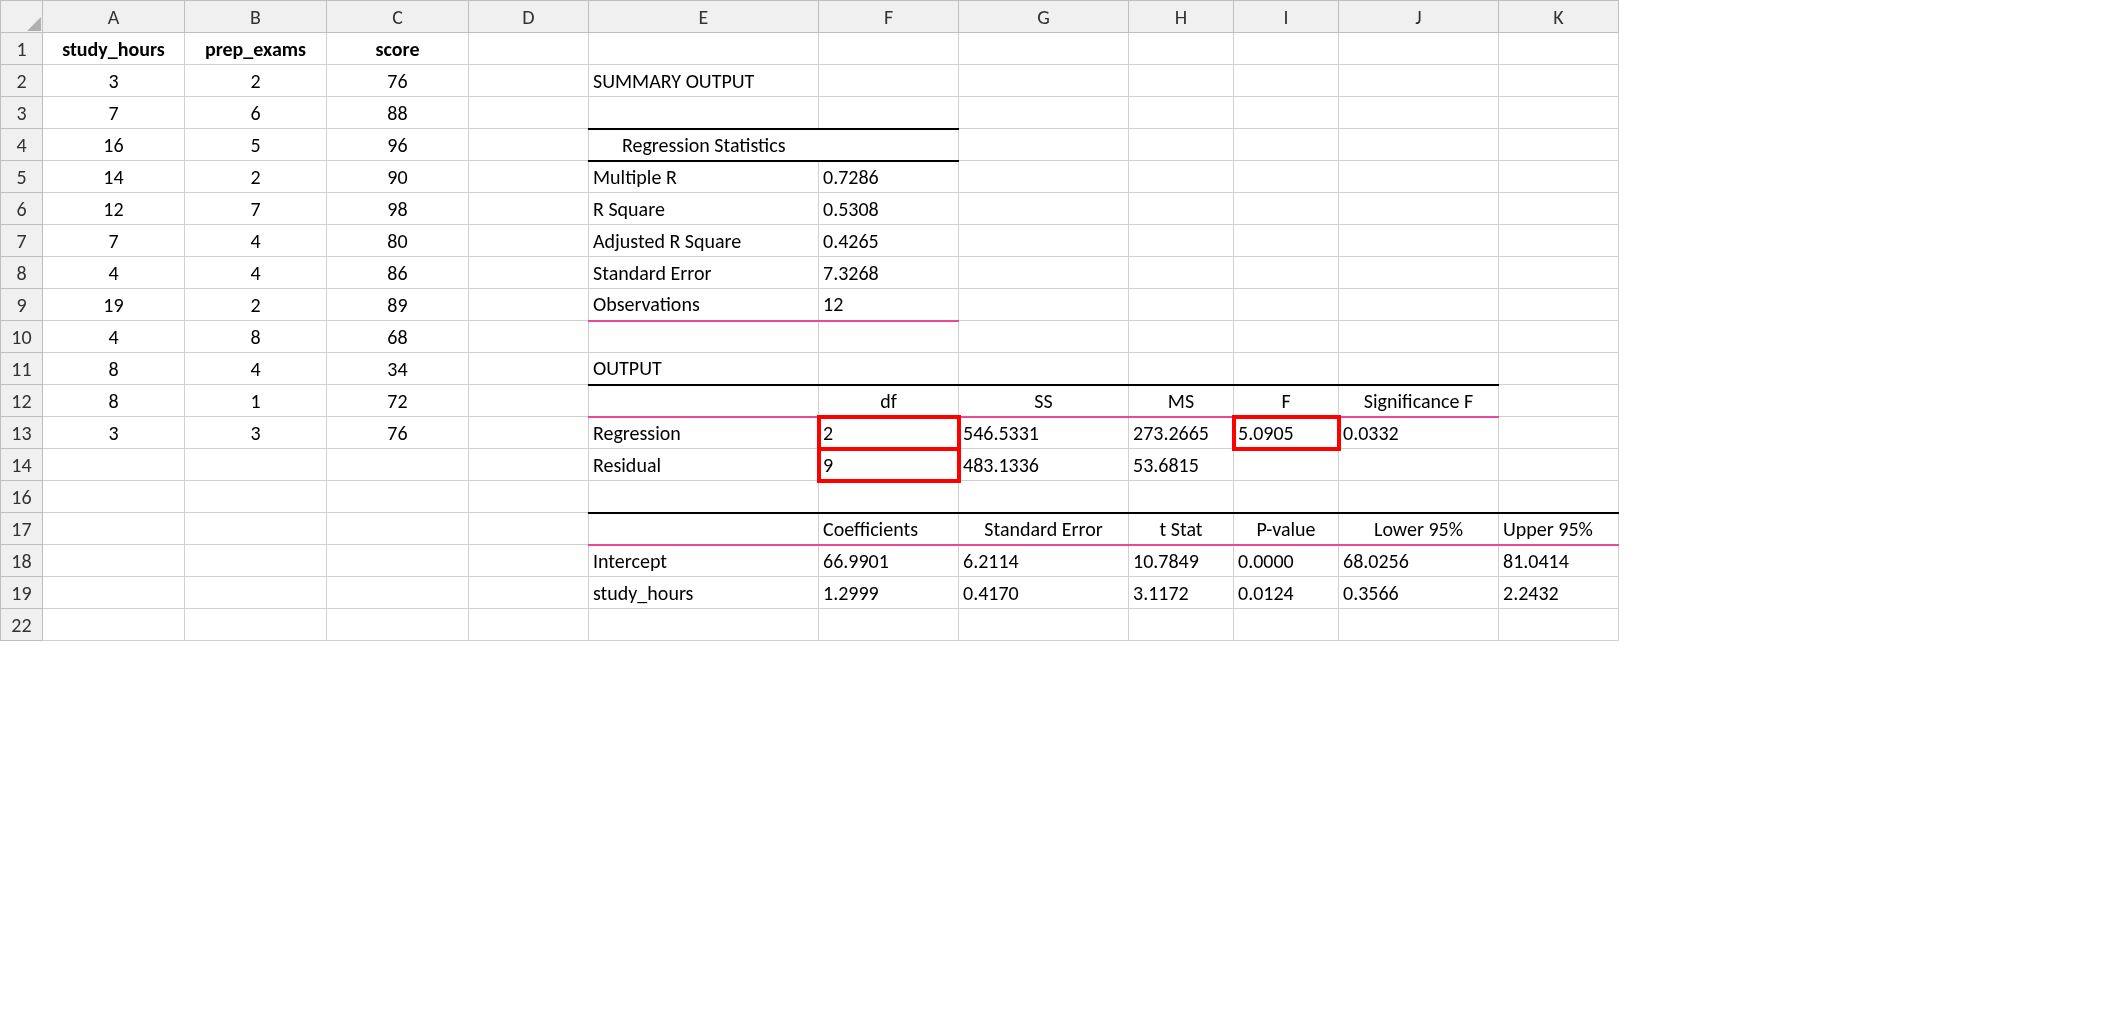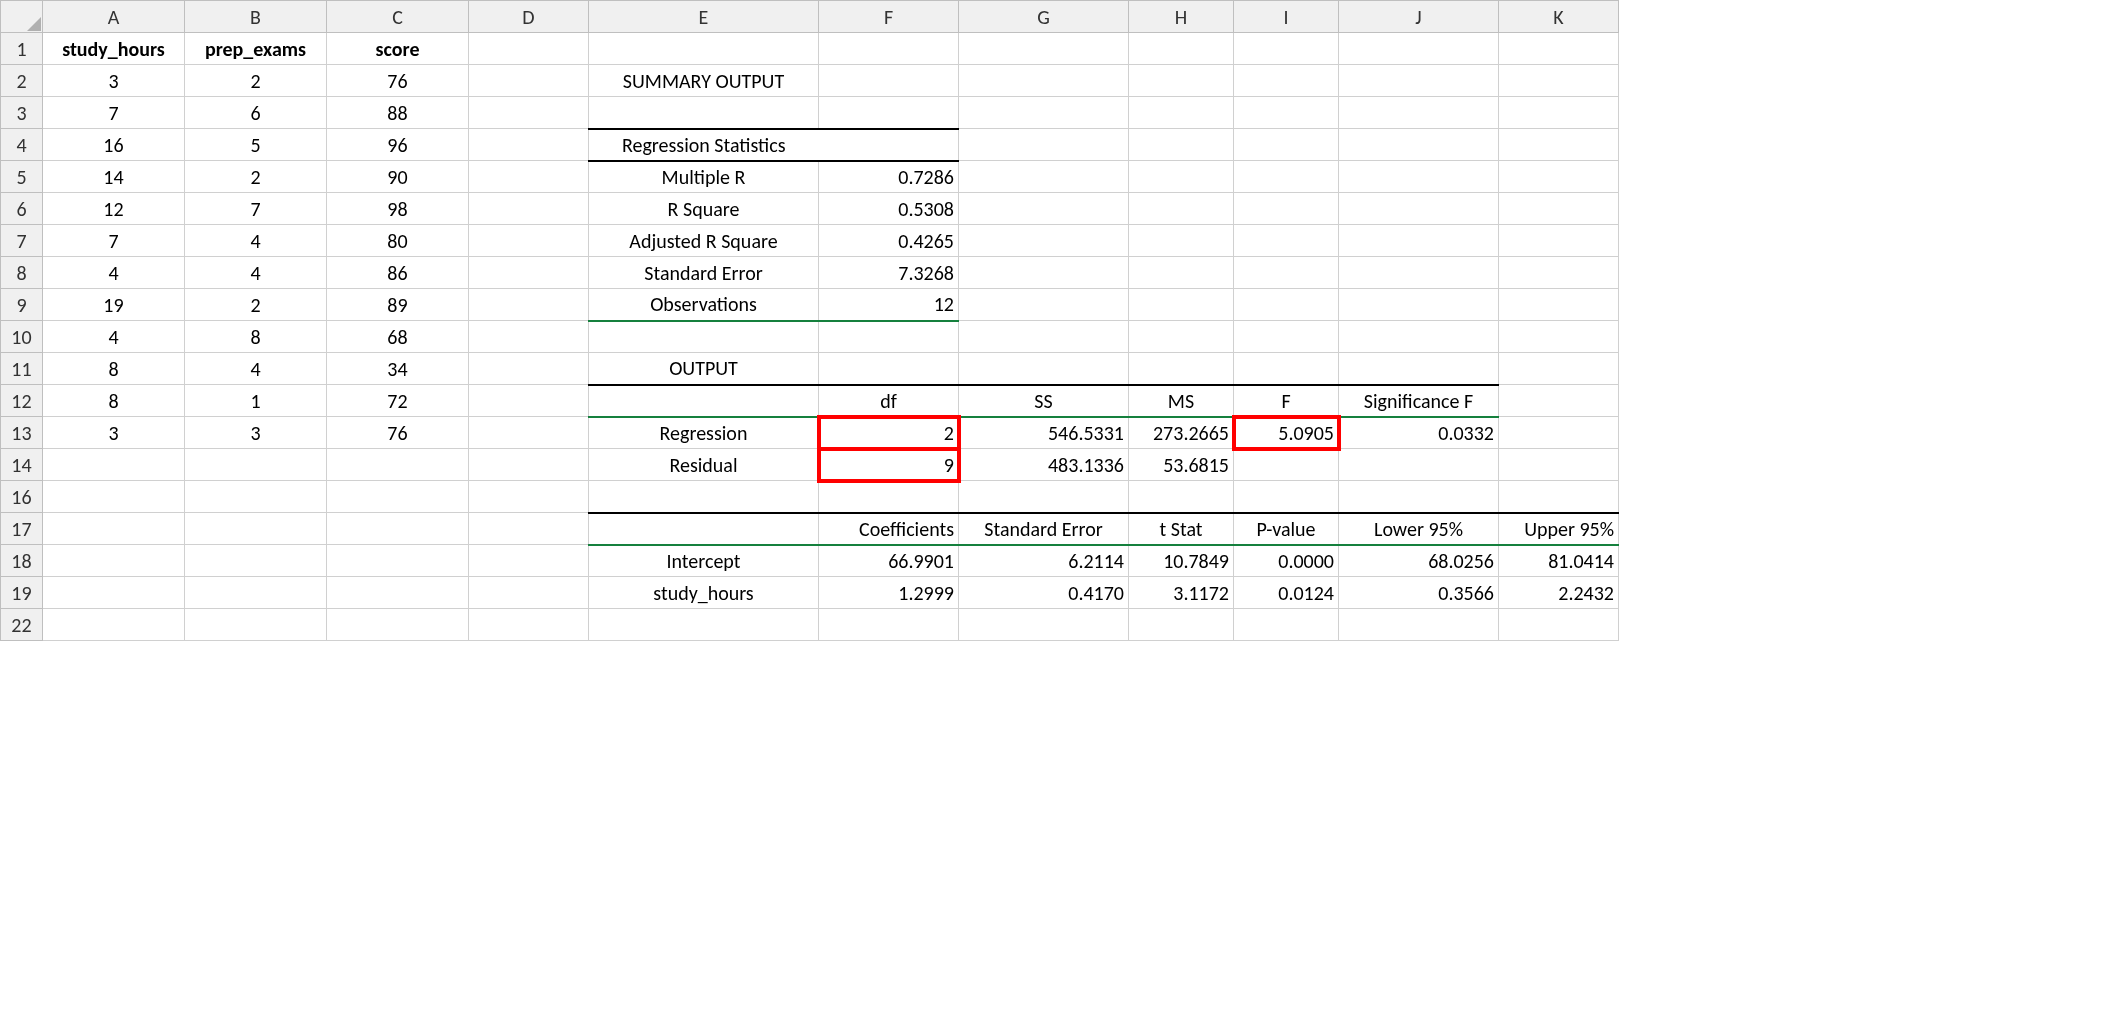--- a/index.html
+++ b/index.html
@@ -26,26 +26,26 @@
     color: #333;
     border: 1px solid #bfbfbf;
   }
   .corner {
     background: #f0f0f0;
     border: 1px solid #bfbfbf;
     position: relative;
   }
   .corner svg { position:absolute; right:1px; bottom:1px; }
   .center { text-align: center; }
-  .right { text-align: right; }
-  .left { text-align: center; }
+  .right { text-align: left; }
+  .left { text-align: left; }
   .bold { font-weight: bold; }
   .italic { }
   .bt { border-top: 2px solid #000; }
-  .bb { border-bottom: 2px solid #15803d; }
+  .bb { border-bottom: 2px solid #ec4899; }
   .redbox { outline: 4px solid #ff0000; outline-offset: -2px; }
 </style>
 </head>
 <body>
 
 <table>
 <colgroup>
   <col style="width:42px">
   <col style="width:142px">
   <col style="width:142px">

